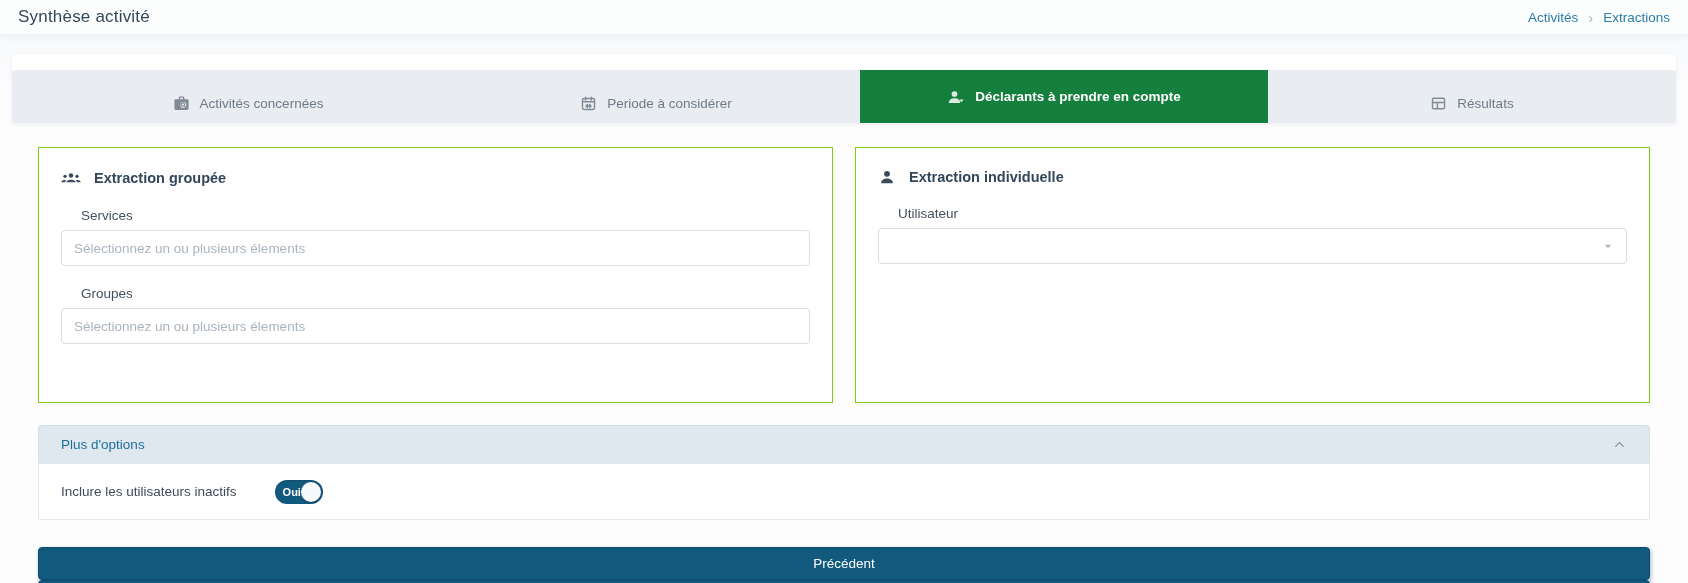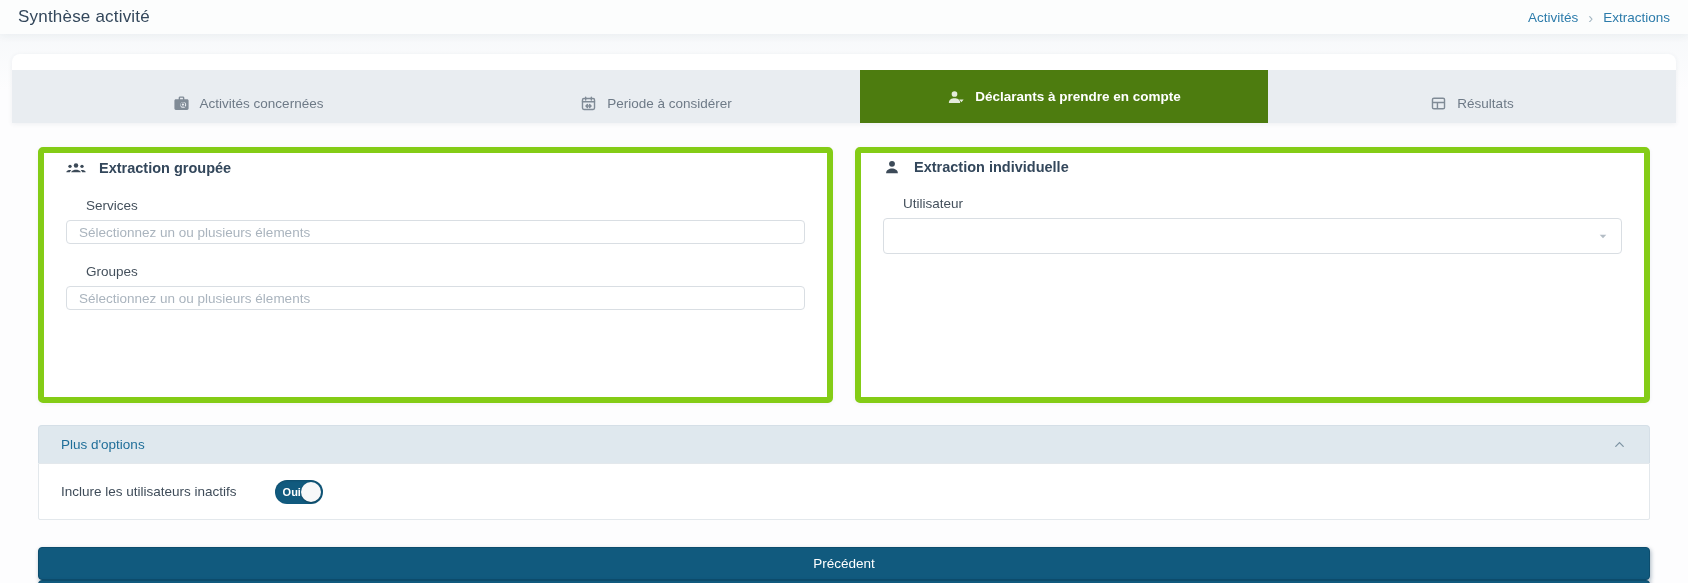--- a/index.html
+++ b/index.html
@@ -27,33 +27,33 @@
     margin-top: 20px; background: #ffffff; border-radius: 8px 8px 0 0;
     box-shadow: 0 1px 5px rgba(40,60,80,0.07); padding-top: 16px; position: relative;
   }
   .tab-row { display: flex; background: #e9edf1; align-items: flex-end; padding-left: 32px; }
   .tab {
     flex: 1; height: 40px; display: flex; align-items: center; justify-content: center;
     gap: 10px; font-size: 13.5px; color: #6e7a87; cursor: pointer; user-select: none;
   }
   .tab .ticon { display: inline-flex; opacity: .85; }
   .tab.active {
-    background: #4d7c0f; color: #ffffff; height: 53px; font-weight: bold;
+    background: #15803d; color: #ffffff; height: 53px; font-weight: bold;
   }
   
   .panels { display: flex; gap: 22px; margin: 24px 26px 0; align-items: stretch; }
   .panel {
-    flex: 1; background: #ffffff; border: 6px solid #84cc16; border-radius: 5px;
-    box-shadow: 0 1px 4px rgba(40,60,80,0.05); padding: 5px 22px; min-height: 256px;
+    flex: 1; background: #ffffff; border: 1px solid #84cc16; border-radius: 0;
+    box-shadow: 0 1px 4px rgba(40,60,80,0.05); padding: 20px 22px; min-height: 256px;
   }
   .panel-title { display: flex; align-items: center; gap: 13px; font-size: 14.5px; font-weight: bold; color: #33475b; }
   .panel-title .picon { display: inline-flex; color: #3c4a58; }
   .field-label { margin-top: 20px; font-size: 13.5px; color: #44505c; margin-left: 20px; }
   .text-input {
-    margin-top: 7px; width: 100%; height: 24px; border: 1px solid #d9dee3; border-radius: 4px;
+    margin-top: 7px; width: 100%; height: 36px; border: 1px solid #d9dee3; border-radius: 4px;
     padding: 0 12px; font-size: 13.5px; color: #3f4c59; background: #fff; outline: none;
     font-family: "Liberation Sans", sans-serif;
   }
   .text-input::placeholder { color: #aab4be; opacity: 1; }
   .select-box {
     margin-top: 7px; width: 100%; height: 36px; border: 1px solid #d9dee3; border-radius: 4px;
     display: flex; align-items: center; justify-content: space-between;
     padding: 0 10px 0 12px; font-size: 13.5px; color: #3f4c59; background: #fff; cursor: pointer;
   }
   .select-caret { color: #b4bdc5; display: inline-flex; }

